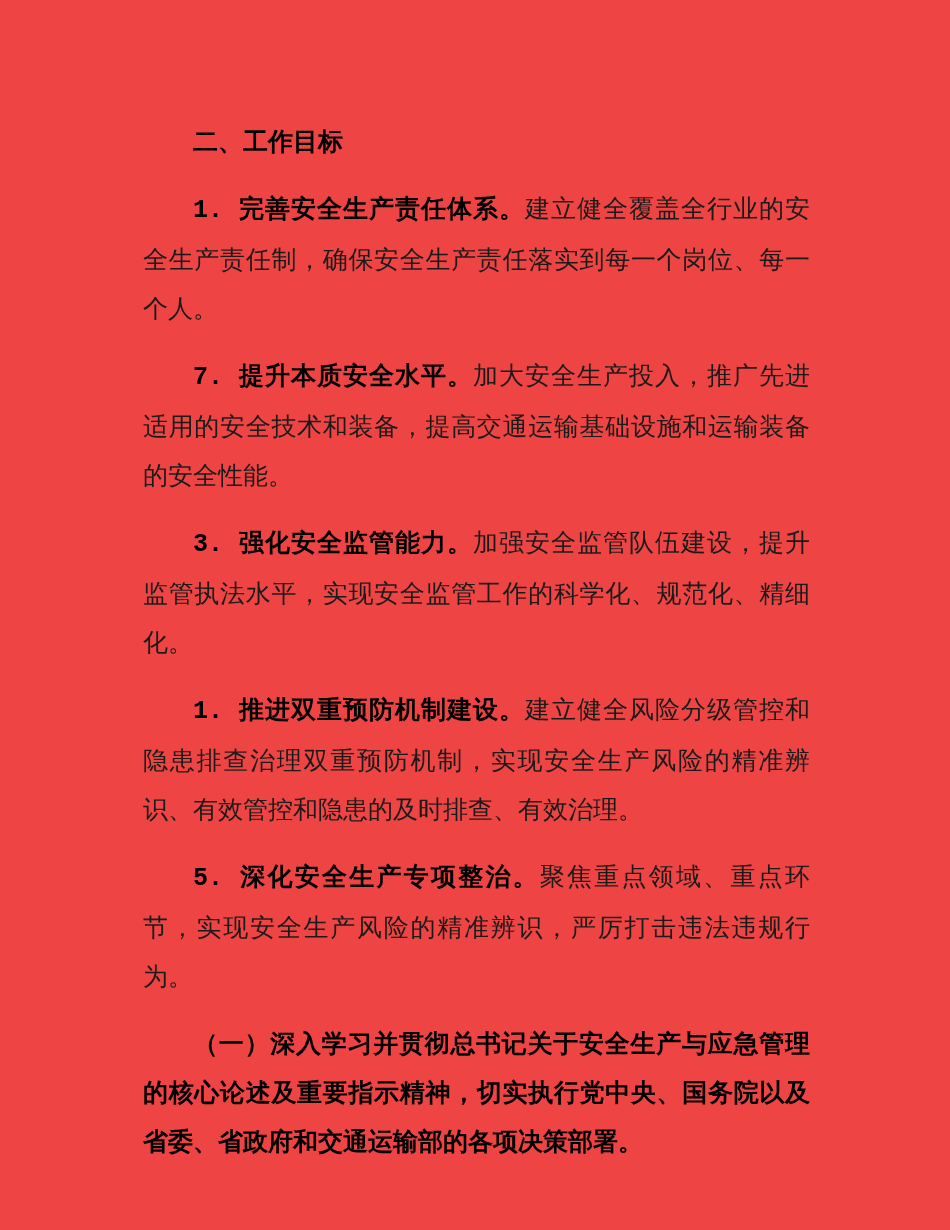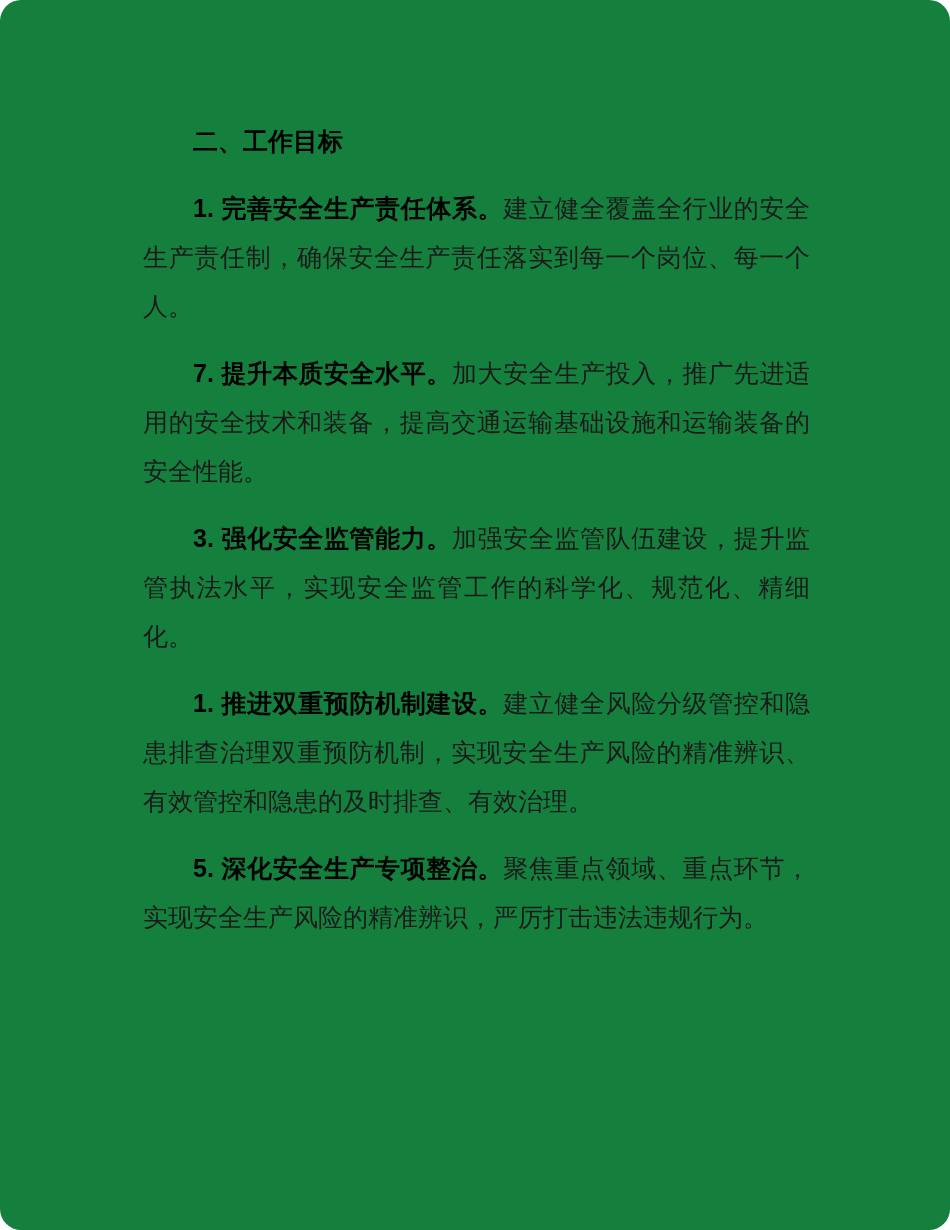--- a/index.html
+++ b/index.html
@@ -4,46 +4,45 @@
 <style>
   html, body {
     margin: 0;
     padding: 0;
     background: #ffffff;
   }
   .page {
     position: relative;
     width: 950px;
     height: 1230px;
-    background: #15803d;
+    background: #ef4444;
     box-sizing: border-box;
     padding: 117px 140px 0 143px;
     overflow: hidden;
     color: #161616;
     font-family: "Liberation Serif", "DejaVu Serif", serif;
-    border-radius: 21px;
   }
   .para {
     font-size: 25px;
     line-height: 49px;
     margin: 0 0 18px 0;
     text-align: justify;
     text-justify: inter-ideograph;
     text-indent: 2em;
     word-break: break-all;
     font-weight: 400;
   }
   .para.heading {
     font-family: "Liberation Sans", "DejaVu Sans", sans-serif;
     font-weight: 700;
     color: #000000;
     text-align: left;
   }
   .lead {
-    font-family: Liberation Sans, sans-serif;
+    font-family: Liberation Mono, monospace;
     font-weight: 700;
     color: #000000;
   }
   .body-text {
     font-weight: 400;
     color: #1a1a1a;
   }
   .para.bold-para {
     font-family: "Liberation Sans", "DejaVu Sans", sans-serif;
     font-weight: 700;
@@ -61,14 +60,15 @@
 
   <p class="para"><span class="lead">7. 提升本质安全水平。</span><span class="body-text">加大安全生产投入，推广先进适用的安全技术和装备，提高交通运输基础设施和运输装备的安全性能。</span></p>
 
   <p class="para"><span class="lead">3. 强化安全监管能力。</span><span class="body-text">加强安全监管队伍建设，提升监管执法水平，实现安全监管工作的科学化、规范化、精细化。</span></p>
 
   <p class="para"><span class="lead">1. 推进双重预防机制建设。</span><span class="body-text">建立健全风险分级管控和隐患排查治理双重预防机制，实现安全生产风险的精准辨识、有效管控和隐患的及时排查、有效治理。</span></p>
 
   <p class="para"><span class="lead">5. 深化安全生产专项整治。</span><span class="body-text">聚焦重点领域、重点环节，实现安全生产风险的精准辨识，严厉打击违法违规行为。</span></p>
 
 
+  <p class="para bold-para">（一）深入学习并贯彻总书记关于安全生产与应急管理的核心论述及重要指示精神，切实执行党中央、国务院以及省委、省政府和交通运输部的各项决策部署。</p>
 
 </div>
 
 </body></html>

